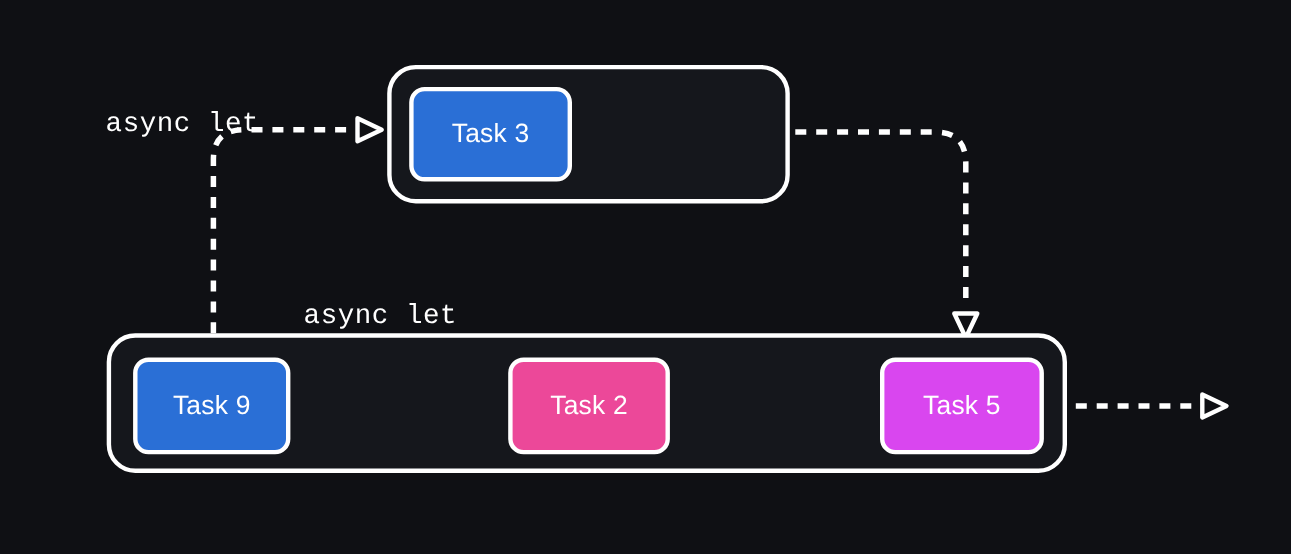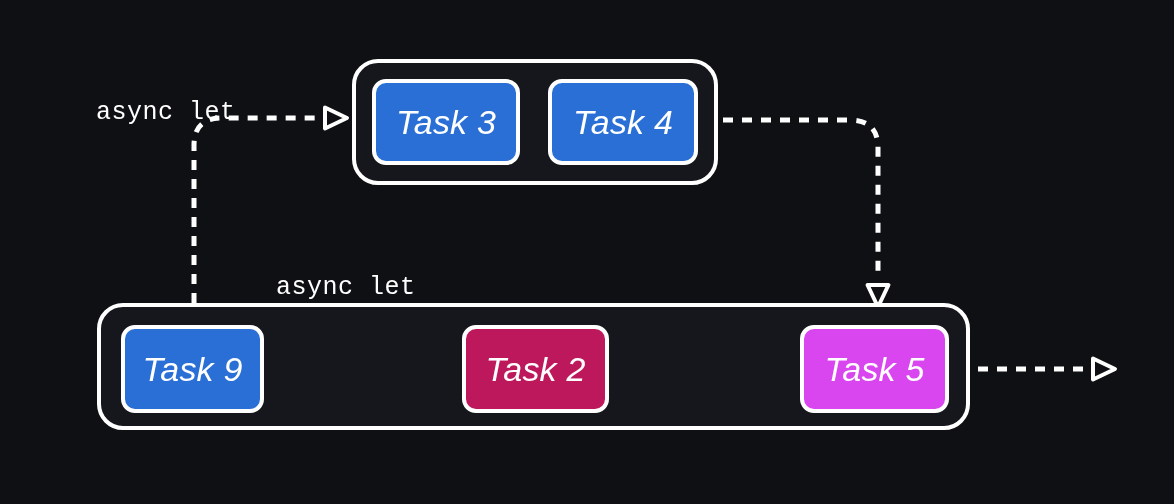--- a/index.html
+++ b/index.html
@@ -32,25 +32,24 @@
   }
   .task-box {
     position: absolute;
     box-sizing: border-box;
     border: 4px solid #ffffff;
     border-radius: 14px;
     display: flex;
     align-items: center;
     justify-content: center;
     color: #ffffff;
-    font-size: 34px;
+    font-size: 24px;
     font-family: "Liberation Sans", sans-serif;
     letter-spacing: 0.2px;
     white-space: nowrap;
-    font-style: italic;
   }
   .caption {
     position: absolute;
     color: #f2f3f5;
     white-space: nowrap;
     margin-top: 16px;
   }
   .caption.mono {
     font-family: "Liberation Mono", monospace;
     font-size: 25px;
@@ -76,21 +75,20 @@
       <path d="M 619 369 L 772 369" fill="none" stroke="#ffffff" stroke-width="5" stroke-linecap="butt" stroke-dasharray="10 9"></path>
       <polygon points="779,358.55 801,369 779,379.45" fill="none" stroke="#ffffff" stroke-width="4" stroke-linejoin="round"></polygon>
       <path d="M 978 369 L 1086 369" fill="none" stroke="#ffffff" stroke-width="5" stroke-linecap="butt" stroke-dasharray="10 9"></path>
       <polygon points="1093,358.55 1115,369 1093,379.45" fill="none" stroke="#ffffff" stroke-width="4" stroke-linejoin="round"></polygon>
     </svg>
 
   <div class="group-container" style="left: 352px; top: 59px; width: 366px; height: 126px; background: rgb(21, 23, 28); border-color: rgb(255, 255, 255);"></div>
   <div class="group-container" style="left: 97px; top: 303px; width: 873px; height: 127px; background: rgb(21, 23, 28); border-color: rgb(255, 255, 255);"></div>
 
   <div class="task-box" style="left: 372px; top: 79px; width: 148px; height: 86px; background: rgb(42, 111, 214); border-color: rgb(255, 255, 255); color: rgb(255, 255, 255);">Task 3</div>
-  <div class="task-box" style="left: 548px; top: 79px; width: 150px; height: 86px; background: rgb(42, 111, 214); border-color: rgb(255, 255, 255); color: rgb(255, 255, 255);">Task 4</div>
   <div class="task-box" style="left: 121px; top: 325px; width: 143px; height: 88px; background: rgb(42, 111, 214); border-color: rgb(255, 255, 255); color: rgb(255, 255, 255);">Task 9</div>
-  <div class="task-box" style="left: 462px; top: 325px; width: 147px; height: 88px; background: #be185d; border-color: rgb(255, 255, 255); color: rgb(255, 255, 255);">Task 2</div>
+  <div class="task-box" style="left: 462px; top: 325px; width: 147px; height: 88px; background: #ec4899; border-color: rgb(255, 255, 255); color: rgb(255, 255, 255);">Task 2</div>
   <div class="task-box" style="left: 800px; top: 325px; width: 149px; height: 88px; background: #d946ef; border-color: rgb(255, 255, 255); color: rgb(255, 255, 255);">Task 5</div>
 
   <div class="caption mono" style="left: 96px; top: 82px; color: rgb(255, 255, 255);">async let</div>
   <div class="caption mono" style="left: 276px; top: 257px; color: rgb(255, 255, 255);">async let</div>
 
 </div>
 
 </body></html>

